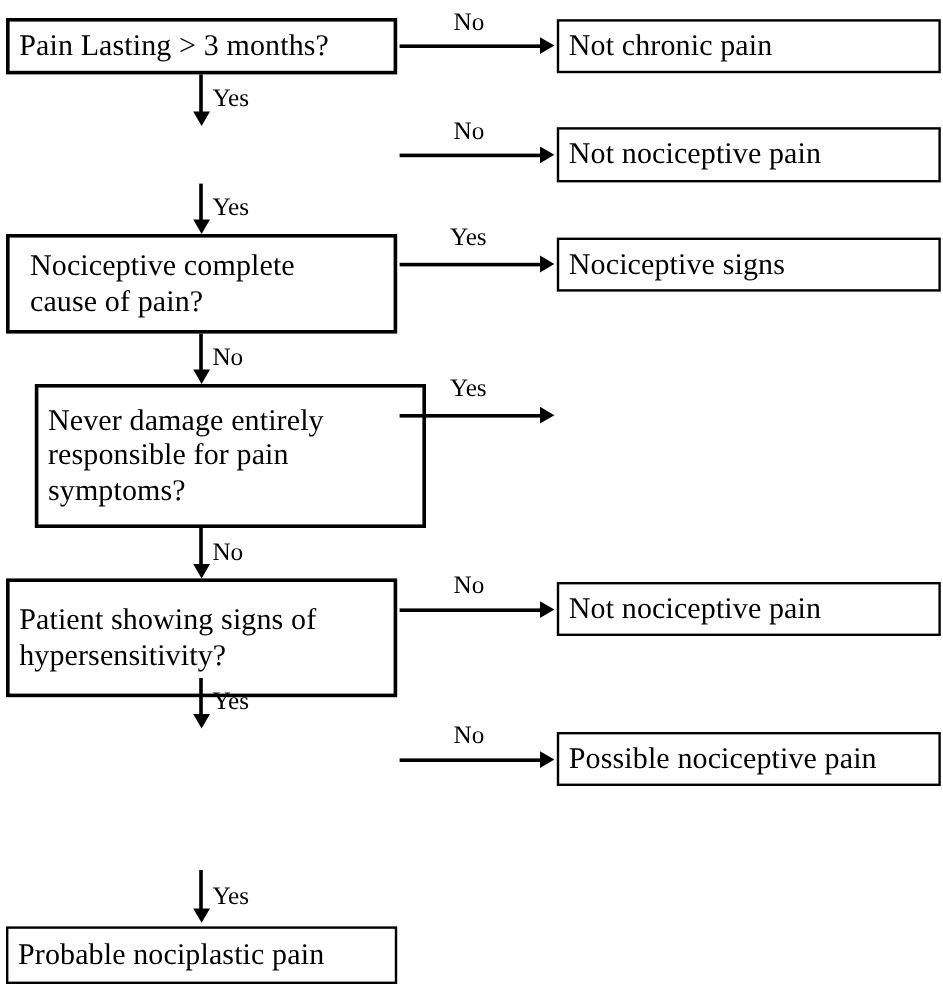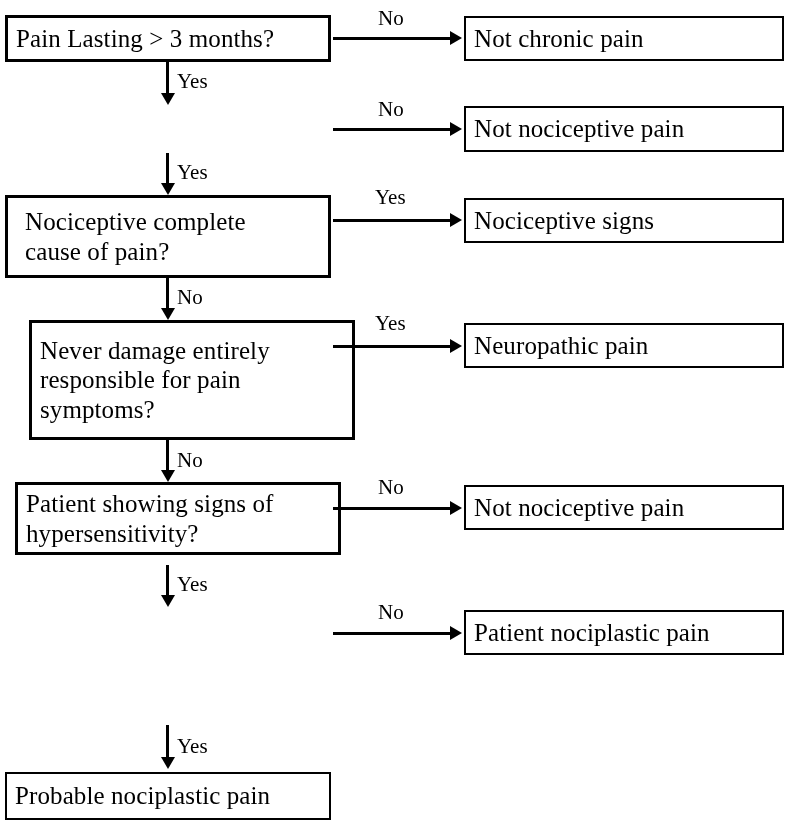--- a/index.html
+++ b/index.html
@@ -93,21 +93,21 @@
     <span class="node-text">Nociceptive complete
 cause of pain?</span>
   </div>
 
   <div class="node" style="left:5px; top:320px; width:326px; height:120px;margin-left:24px;">
     <span class="node-text">Never damage entirely
 responsible for pain
 symptoms?</span>
   </div>
 
-  <div class="node" style="left:15px; top:482px; width:326px; height:73px;">
+  <div class="node" style="left:5px; top:482px; width:326px; height:99px;">
     <span class="node-text">Patient showing signs of
 hypersensitivity?</span>
   </div>
 
 
   <div class="node thin" style="left:5px; top:772px; width:326px; height:48px;">
     <span class="node-text">Probable nociplastic pain</span>
   </div>
 
   <div class="node thin" style="left:464px; top:16px; width:320px; height:45px;">
@@ -115,30 +115,27 @@
   </div>
 
   <div class="node thin" style="left:464px; top:106px; width:320px; height:46px;">
     <span class="node-text">Not nociceptive pain</span>
   </div>
 
   <div class="node thin" style="left:464px; top:198px; width:320px; height:45px;">
     <span class="node-text">Nociceptive signs</span>
   </div>
 
-  <div class="node thin" style="left:464px; top:323px; width:320px; height:45px;">
-    <span class="node-text">Neuropathic pain</span>
-  </div>
 
   <div class="node thin" style="left:464px; top:485px; width:320px; height:45px;">
     <span class="node-text">Not nociceptive pain</span>
   </div>
 
   <div class="node thin" style="left:464px; top:610px; width:320px; height:45px;">
-    <span class="node-text">Patient nociplastic pain</span>
+    <span class="node-text">Possible nociceptive pain</span>
   </div>
 
   <div class="conn">
     <div class="line-h" style="left:333px; top:37px; width:118px;"></div>
     <div class="arrowhead-right" style="left:450px; top:31px;"></div>
   </div>
   <div class="edge-label" style="left:378px; top:8px;">No</div>
 
   <div class="conn">
     <div class="line-h" style="left:333px; top:128px; width:118px;"></div>

